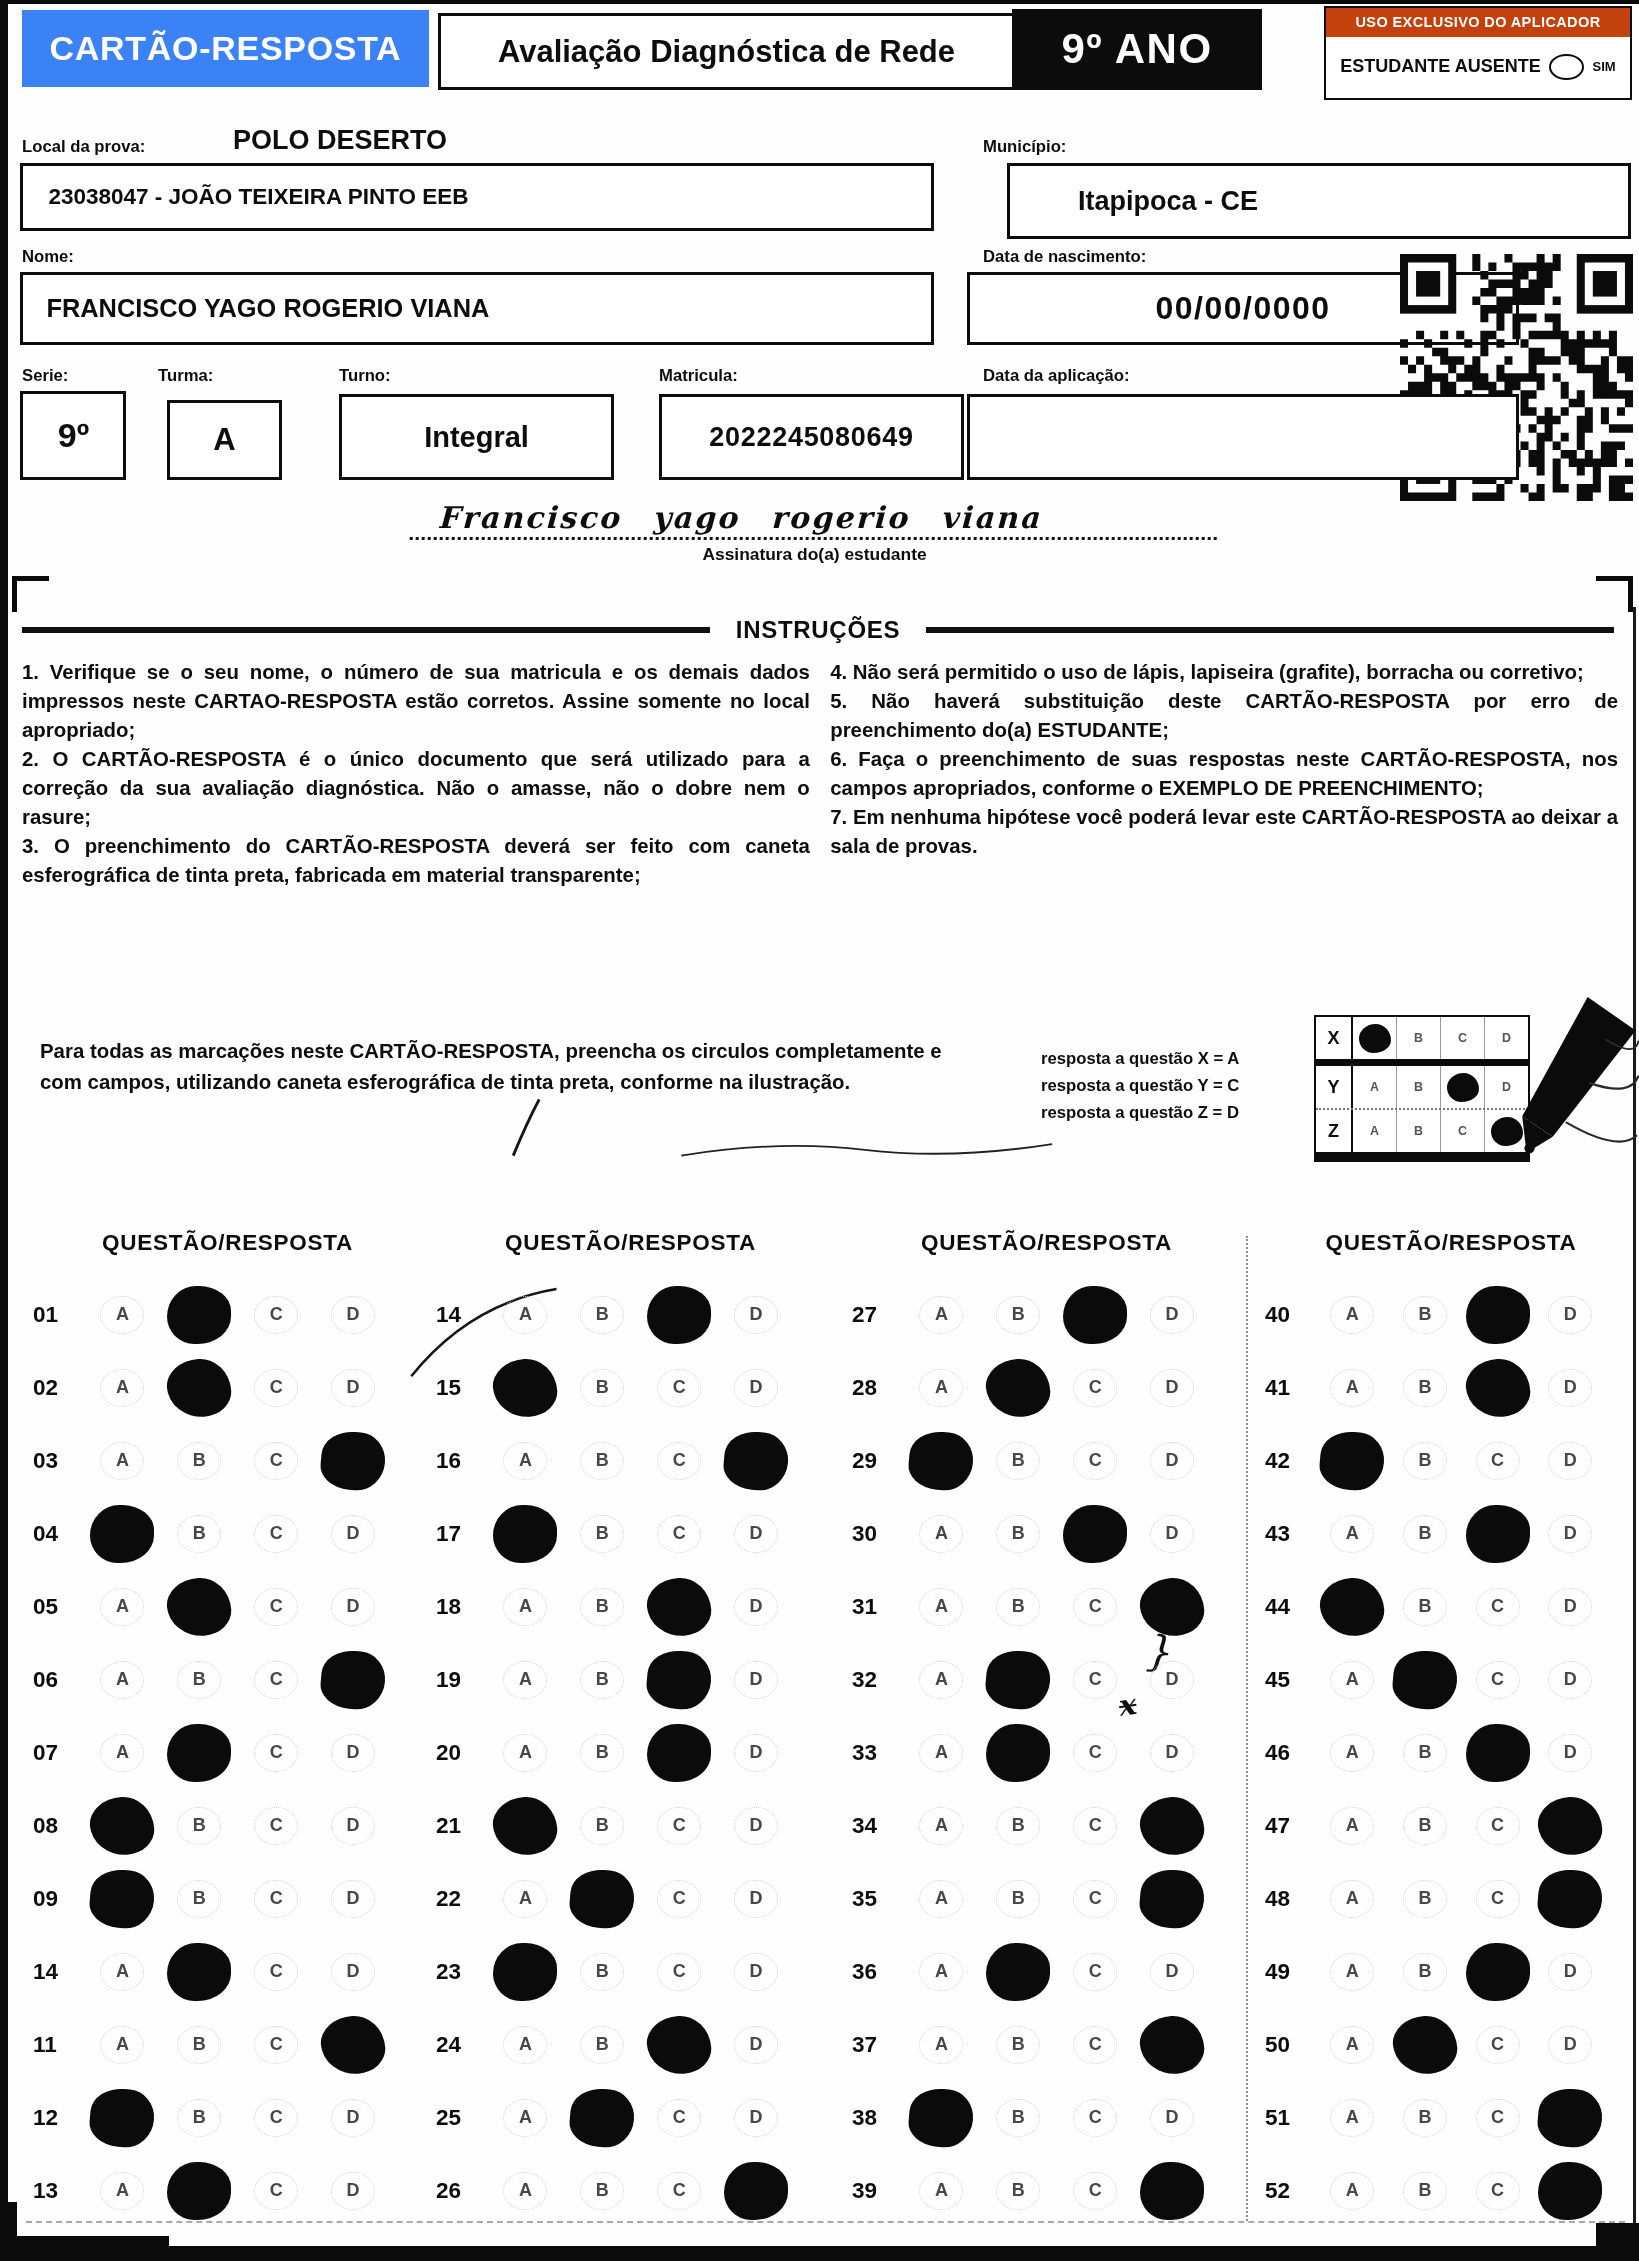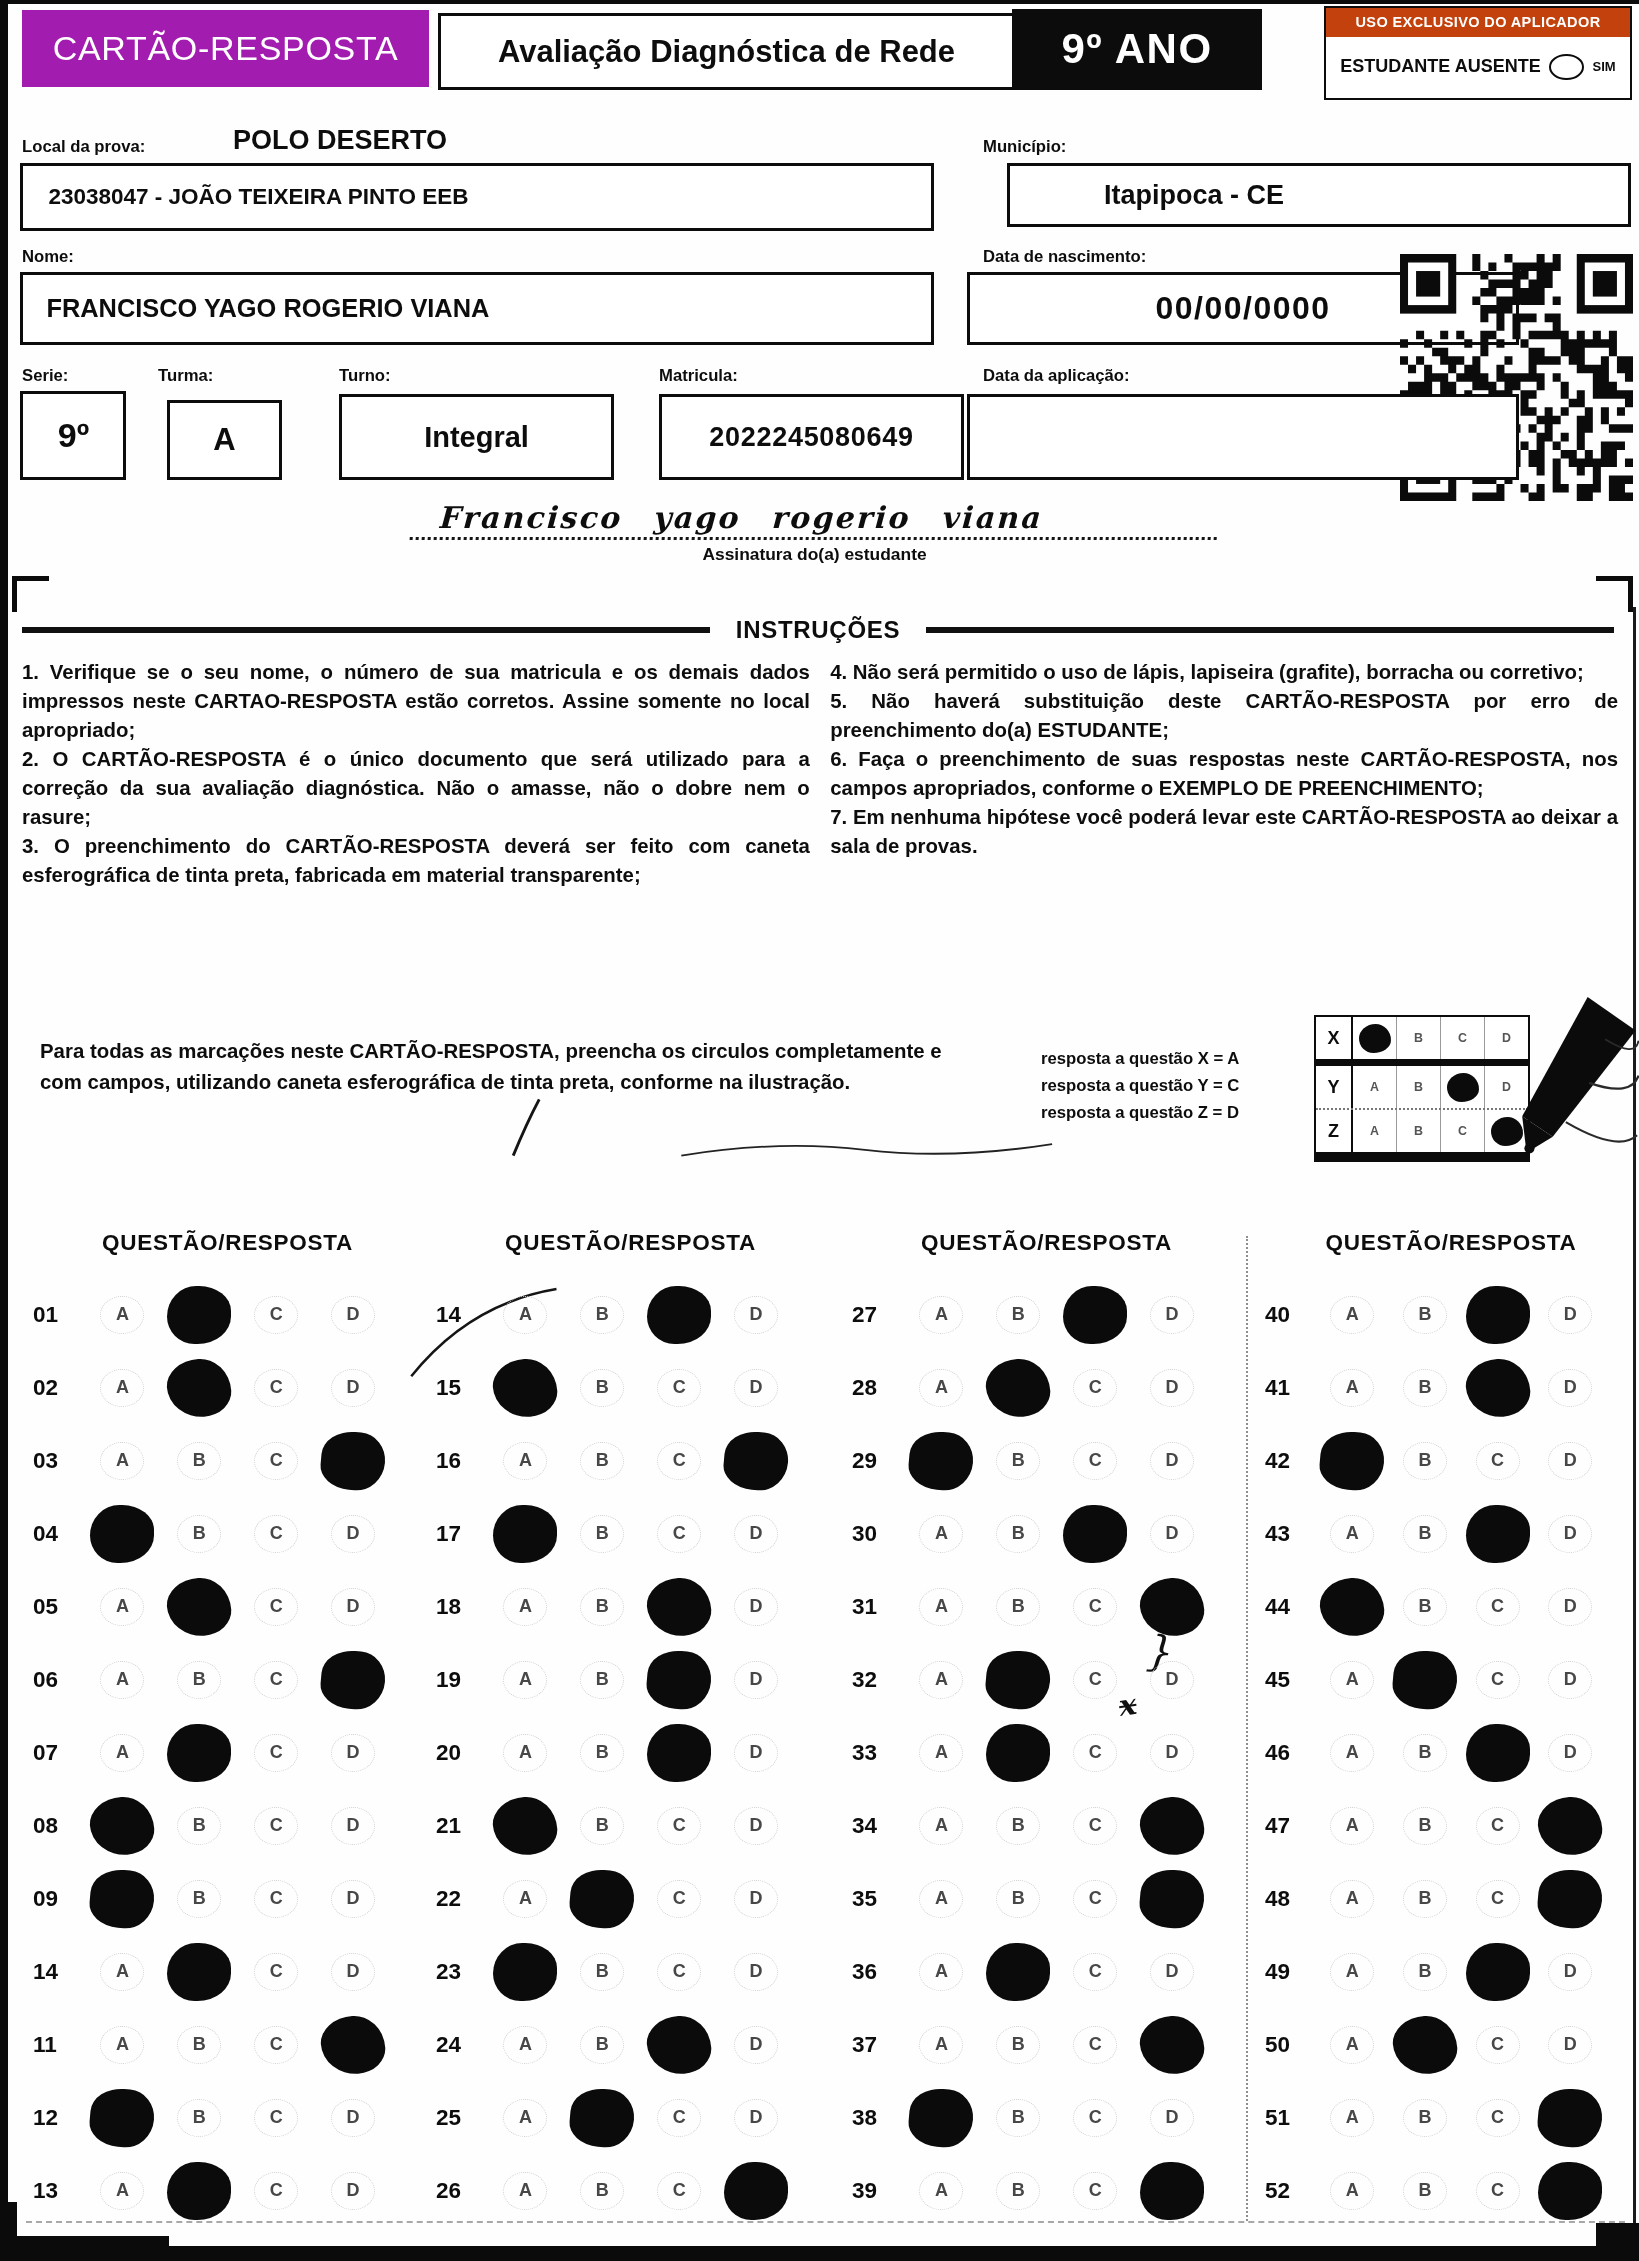--- a/index.html
+++ b/index.html
@@ -12,42 +12,42 @@
   .edge-top{left:0;top:0;width:1640px;height:4.4px;background:#0b0b0b;}
   .edge-right{left:1633px;top:607px;width:2.9px;height:1639px;background:#1a1a1a;}
   .bottom-bar{left:0;top:2246px;width:1640px;height:15.3px;background:#0b0b0b;}
   .bottom-step-l{left:0;top:2236px;width:169px;height:14.5px;background:#0b0b0b;}
   .bottom-step-r{left:1596px;top:2223px;width:44px;height:26px;background:#0b0b0b;}
   .corner-tl{left:11.6px;top:576px;width:32px;height:30.5px;border-top:5.1px solid #0b0b0b;border-left:5.1px solid #0b0b0b;}
   .corner-tr{left:1596px;top:576px;width:32px;height:30.5px;border-top:5.1px solid #0b0b0b;border-right:5.1px solid #0b0b0b;}
   .corner-bl{left:8px;top:2202px;width:8.7px;height:44px;background:#0b0b0b;}
 
   
-  .card-title{left:22px;top:10.2px;width:407px;height:77px;background:#a21caf;color:#fff;
-              display:flex;align-items:center;justify-content:center;font-size:34px;font-weight:normal;letter-spacing:0.7px;}
+  .card-title{left:22px;top:10.2px;width:407px;height:77px;background:#3b82f6;color:#fff;
+              display:flex;align-items:center;justify-content:center;font-size:34px;font-weight:bold;letter-spacing:0.7px;}
   .exam-title{left:438px;top:13px;width:571px;height:71px;border:3.6px solid #0c0c0c;background:#fff;
               display:flex;align-items:center;justify-content:center;font-size:31px;font-weight:bold;}
   .grade-box{left:1012px;top:8.7px;width:250px;height:81px;background:#0c0c0c;color:#fff;
              display:flex;align-items:center;justify-content:center;font-size:42px;font-weight:bold;letter-spacing:1.5px;}
   .applicator{left:1324px;top:5.8px;width:308px;height:94px;border:2.9px solid #0c0c0c;background:#fff;box-sizing:border-box;}
   .applicator .head{height:29px;background:#c2410c;color:#fff;display:flex;align-items:center;justify-content:center;
                     font-size:14.5px;font-weight:bold;letter-spacing:0.4px;}
   .applicator .body{height:60px;display:flex;align-items:center;justify-content:center;gap:8.7px;}
   .applicator .body .lbl{font-size:18px;font-weight:bold;}
   .ellipse{width:30.5px;height:22px;border:2.2px solid #0c0c0c;border-radius:50%;display:inline-block;}
   .applicator .sim{font-size:13px;font-weight:bold;}
 
   
   .flabel{font-size:16.7px;font-weight:bold;}
   .fbox{border:3.6px solid #0c0c0c;background:#fff;display:flex;align-items:center;box-sizing:border-box;font-weight:bold;}
   .lbl-local{left:22px;top:137px;}
   .val-local{left:233px;top:125px;font-size:27px;font-weight:bold;}
   .lbl-municipio{left:983px;top:137px;}
   .box-school{left:20.4px;top:163px;width:914px;height:68px;padding-left:25px;font-size:22.5px;}
-  .box-municipio{left:1007px;top:163px;width:624px;height:64px;padding-left:94px;font-size:27px;}
+  .box-municipio{left:1007px;top:163px;width:624px;height:76px;padding-left:68px;font-size:27px;}
   .lbl-nome{left:22px;top:247px;}
   .box-nome{left:20.4px;top:272px;width:914px;height:73px;padding-left:23px;font-size:25.4px;}
   .lbl-nasc{left:983px;top:247px;}
   .box-nasc{left:967px;top:272px;width:552px;height:73px;justify-content:center;font-size:32px;letter-spacing:1.5px;}
   .qr{left:1400px;top:254px;width:233px;height:247px;}
   .lbl-serie{left:22px;top:366px;}
   .lbl-turma{left:158px;top:366px;}
   .lbl-turno{left:339px;top:366px;}
   .lbl-matricula{left:659px;top:366px;}
   .lbl-aplicacao{left:983px;top:366px;}

